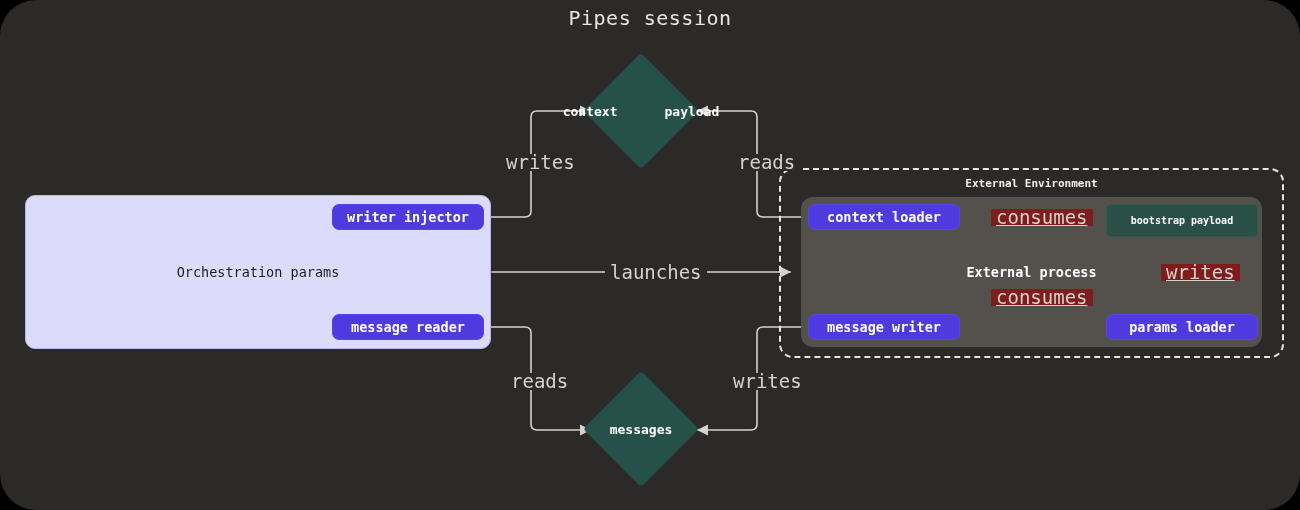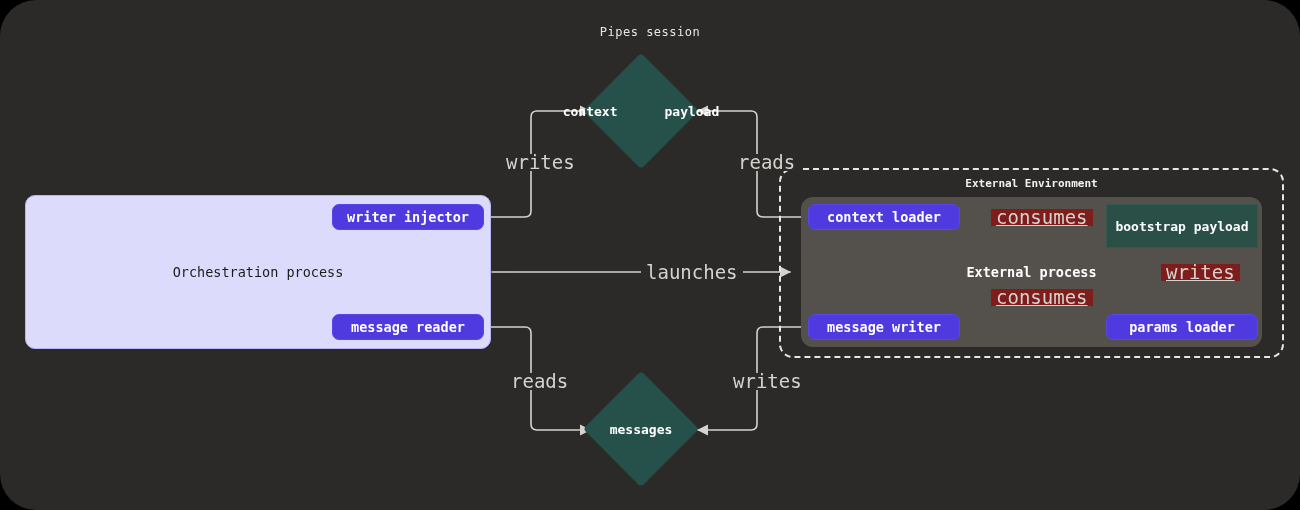--- a/index.html
+++ b/index.html
@@ -34,25 +34,25 @@
     box-sizing: border-box;
     display: flex;
     align-items: center;
     justify-content: center;
     text-align: center;
     white-space: pre;
   }
   
   #title {
     left: 0;
-    top: 20px;
+    top: 6px;
     width: 1300px;
     height: 24px;
     color: #e8e6e3;
-    font-size: 12px;
+    font-size: 20px;
     letter-spacing: 0.5px;
   }
   
   #orchestration-box {
     left: 25px;
     top: 195px;
     width: 466px;
     height: 154px;
     background: #dcdbfc;
     border: 1.2px solid #b9b7f2;
@@ -104,26 +104,26 @@
     left: 1106px;
     top: 314px;
     width: 152px;
     height: 26px;
   }
   
   #bootstrap-payload {
     left: 1106px;
     top: 204px;
     width: 152px;
-    height: 44px;
+    height: 33px;
     background: #2a4f47;
     border: 1px solid #31594f;
-    border-radius: 0;
-    color: #ffffff;
-    font-size: 13px;
+    border-radius: 5px;
+    color: #ffffff;
+    font-size: 10px;
     font-weight: bold;
   }
   
   #external-env {
     left: 779px;
     top: 168px;
     width: 505px;
     height: 190px;
     border: 2px dashed #e8e6e3;
     border-radius: 14px;
@@ -229,21 +229,21 @@
 
       <path d="M 884 313 L 884 303 Q 884 297 890 297 L 1134 297 Q 1140 297 1140 291 L 1140 238" marker-end="url(#arrow)"></path>
 
       <path d="M 1183 313 L 1183 238" marker-end="url(#arrow)"></path>
     </g>
   </svg>
 
   <div class="node" id="title">Pipes session</div>
 
   <div class="node" id="orchestration-box"></div>
-  <div class="node" id="orchestration-label">Orchestration process</div>
+  <div class="node" id="orchestration-label">Orchestration params</div>
   <div class="node pill" id="context-injector">writer injector</div>
   <div class="node pill" id="message-reader">message reader</div>
 
   <div class="node" id="external-env"></div>
   <div class="node" id="external-env-label">External Environment</div>
   <div class="node" id="external-process-box"></div>
   <div class="node" id="external-process-label">External process</div>
   <div class="node pill" id="context-loader">context loader</div>
   <div class="node pill" id="params-loader">params loader</div>
   <div class="node pill" id="message-writer">message writer</div>
@@ -259,20 +259,20 @@
 
   <div class="diamond-wrap" id="messages-wrap">
     <div class="diamond-shape"></div>
     <div class="diamond-text" id="messages-text">
       <span>messages</span>
     </div>
   </div>
 
   <div class="edge-label" style="left:501px; top:154px;">writes</div>
   <div class="edge-label" style="left:733px; top:154px;">reads</div>
-  <div class="edge-label" style="left:641px; top:264px;">launches</div>
+  <div class="edge-label" style="left:605px; top:264px;">launches</div>
   <div class="edge-label" style="left:506px; top:373px;">reads</div>
   <div class="edge-label" style="left:728px; top:373px;">writes</div>
   <div class="edge-label on-gray" style="left:991px; top:209px;">consumes</div>
   <div class="edge-label on-gray" style="left:991px; top:289px;">consumes</div>
   <div class="edge-label on-gray" style="left:1161px; top:264px;">writes</div>
 
 </div>
 
 </body></html>

